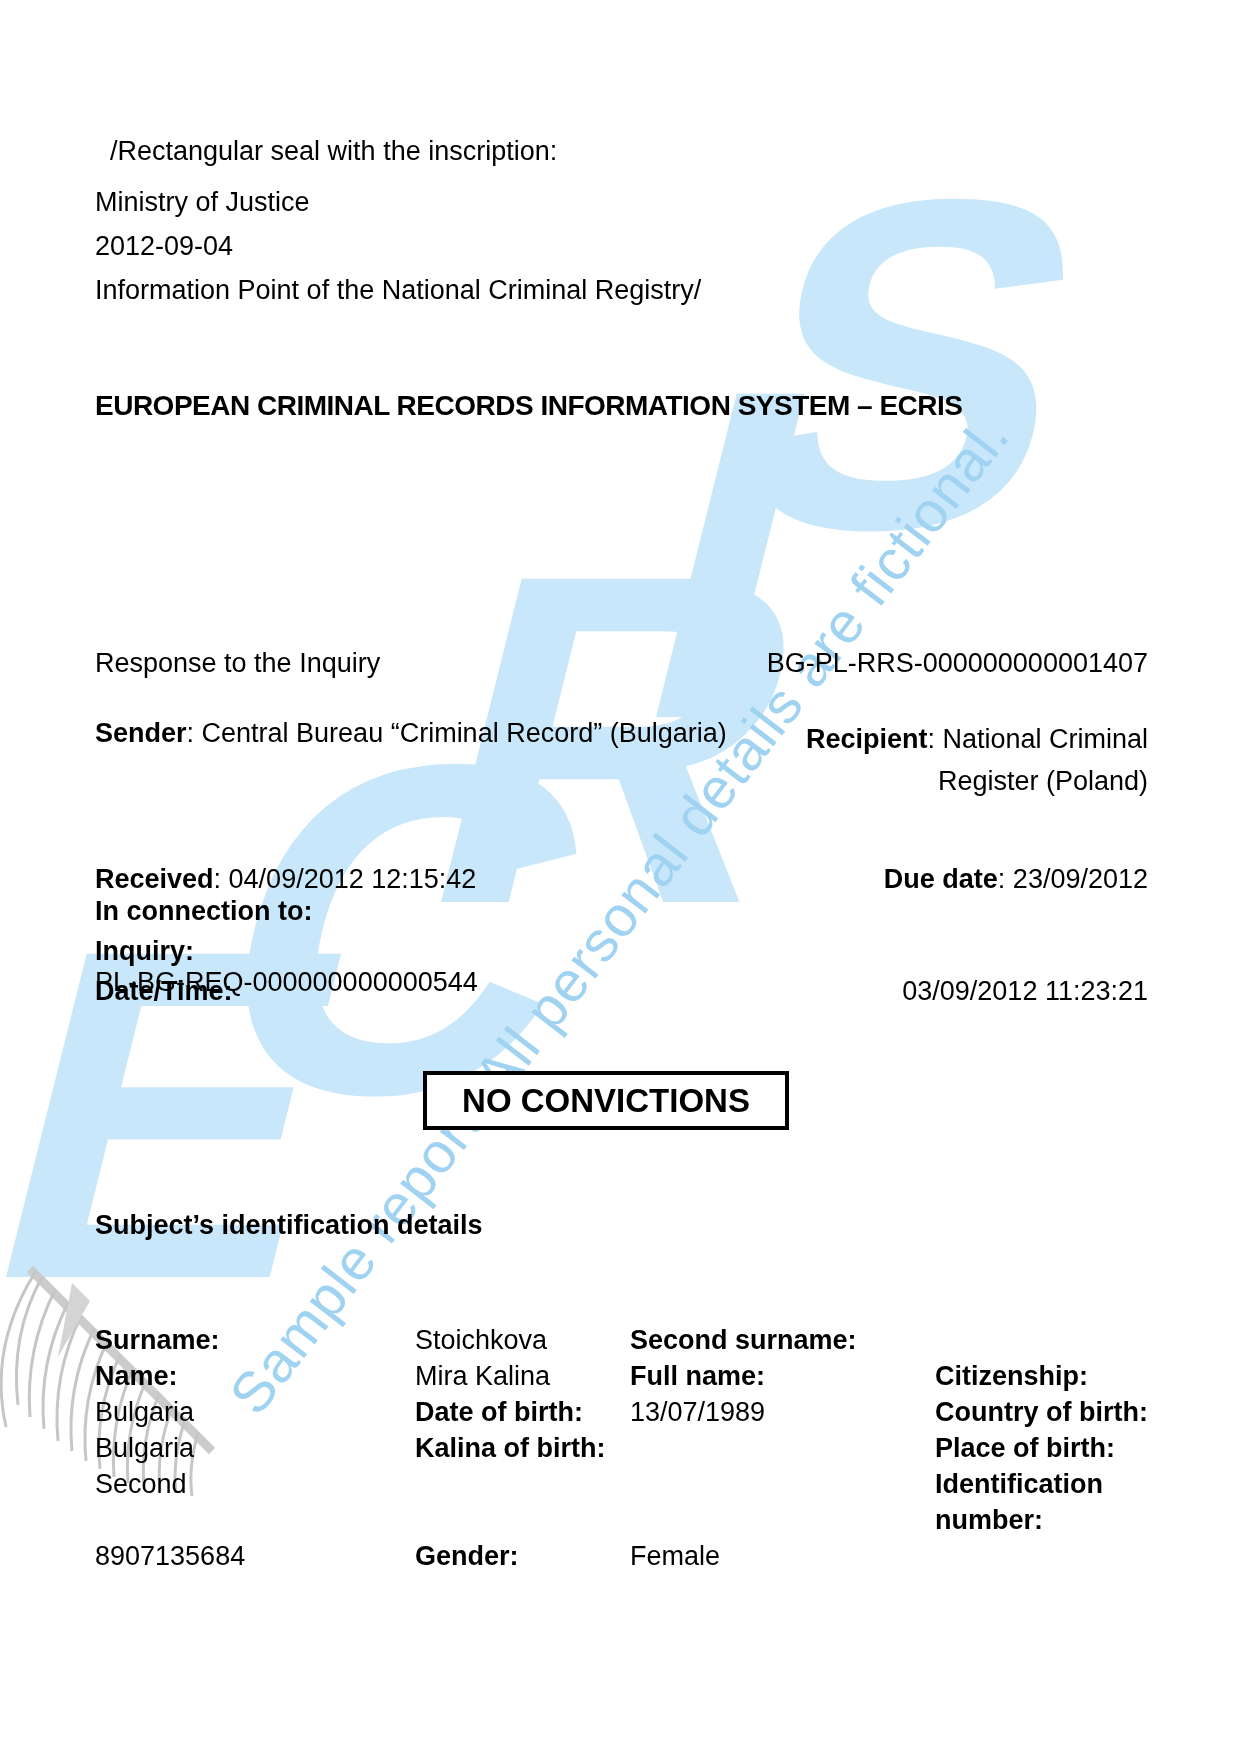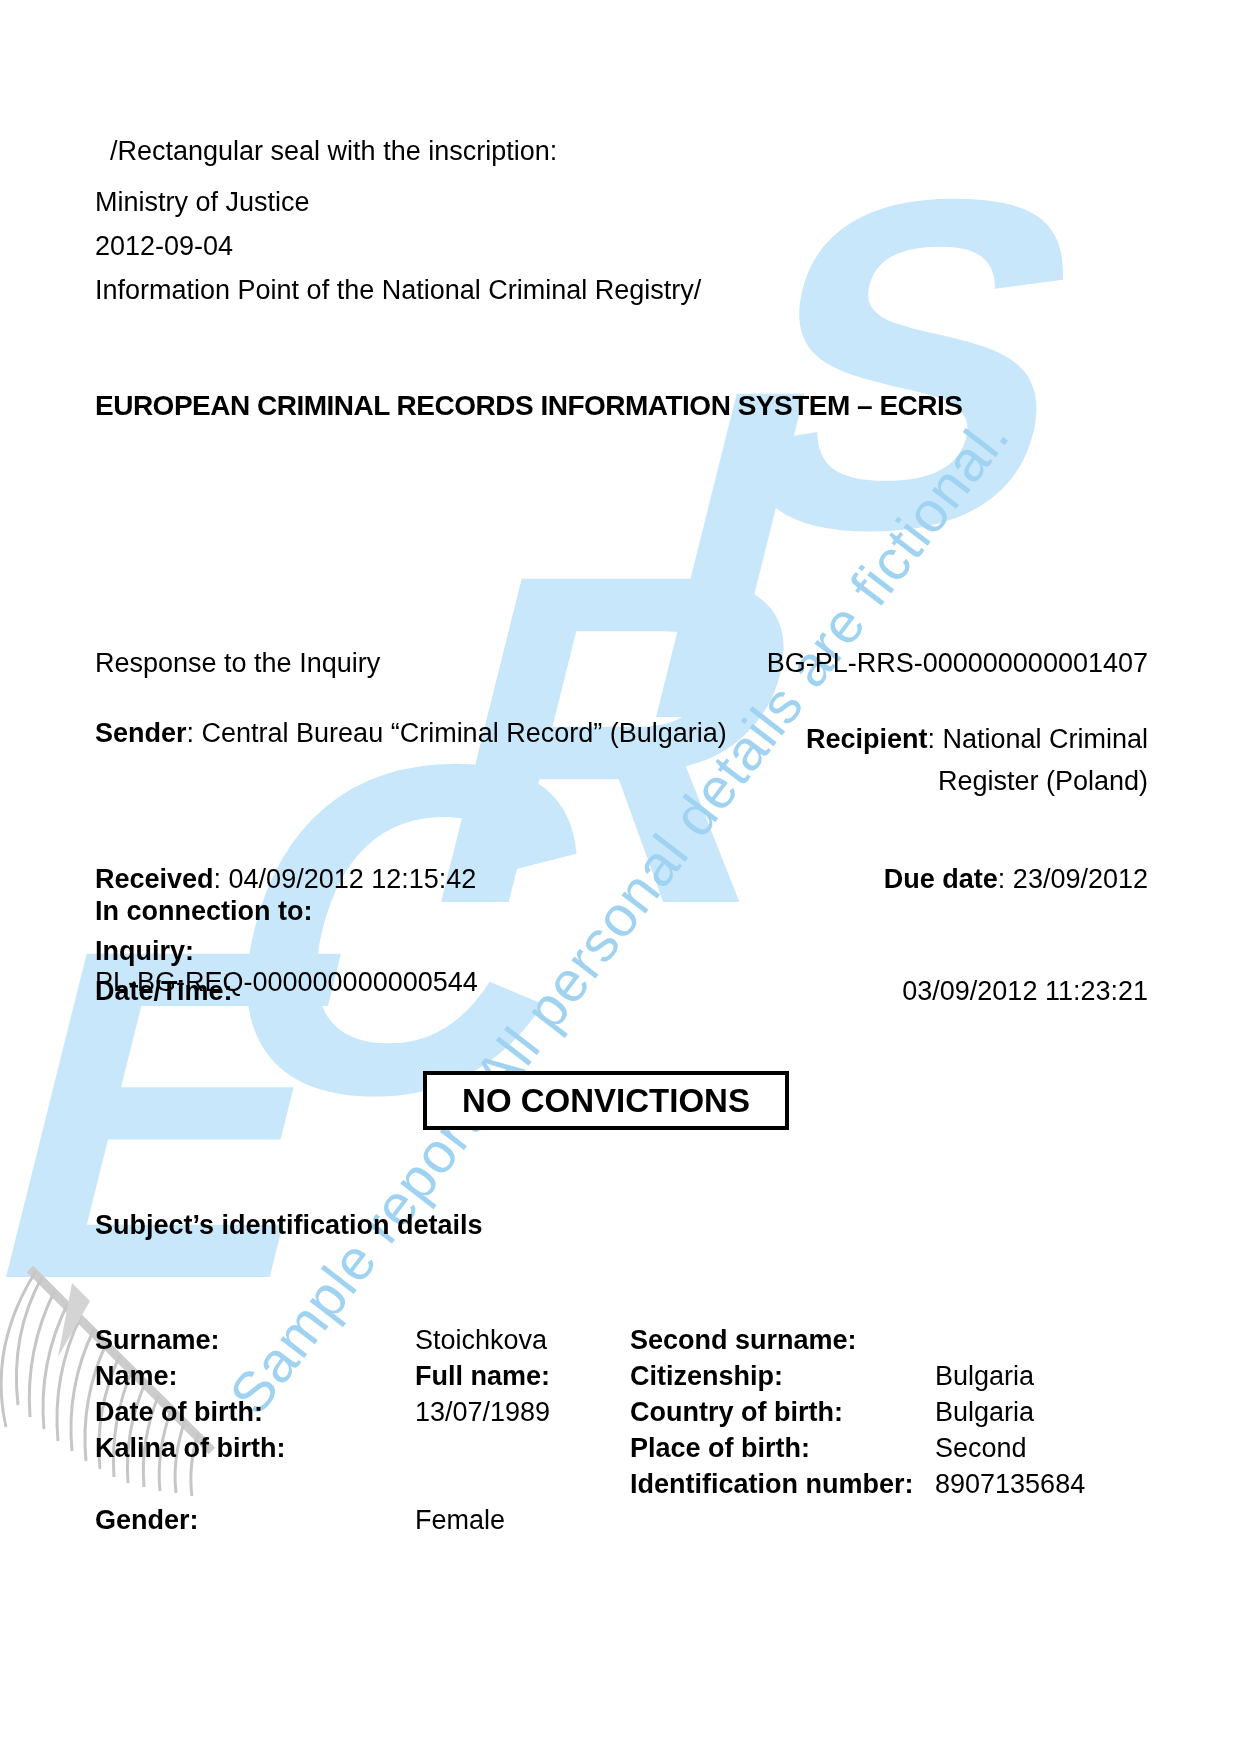--- a/index.html
+++ b/index.html
@@ -121,20 +121,21 @@
 
     <div class="abs subject-heading">Subject’s identification details</div>
 
     <div class="abs subject-grid">
       <div class="lbl">Surname:</div>
       <div>Stoichkova</div>
       <div class="lbl">Second surname:</div>
       <div></div>
 
       <div class="lbl">Name:</div>
+      <div>Mira Kalina</div>
       <div class="lbl">Full name:</div>
 
       <div class="lbl">Citizenship:</div>
       <div>Bulgaria</div>
       <div class="lbl">Date of birth:</div>
       <div>13/07/1989</div>
 
       <div class="lbl">Country of birth:</div>
       <div>Bulgaria</div>
       <div class="lbl">Kalina of birth:</div>

